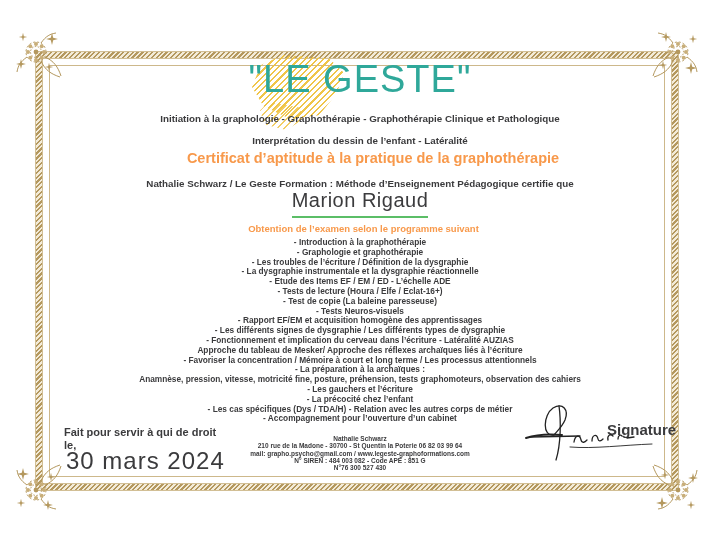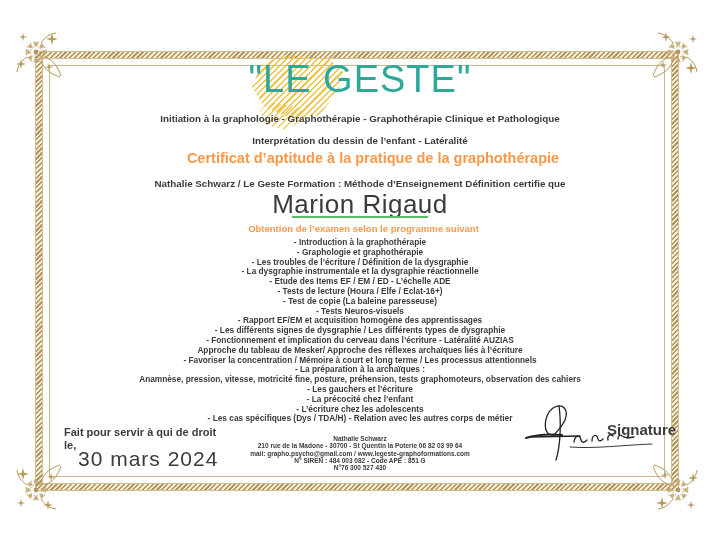--- a/index.html
+++ b/index.html
@@ -32,32 +32,32 @@
          font-size:8.5px;letter-spacing:3.2px;color:#2fa89a;font-weight:700;}
 
   
   .hdr{position:absolute;left:0;right:0;text-align:center;font-weight:700;font-size:9.8px;}
   .hdr1{top:113px;} .hdr2{top:135px;}
   .cert-title{position:absolute;top:150px;left:0;right:0;text-align:center;
          font-size:14.5px;font-weight:700;color:#f8994b;margin-left:26px;}
   .certifier{position:absolute;top:178px;left:0;right:0;text-align:center;
          font-size:9.8px;font-weight:700;}
   .recipient{position:absolute;top:189px;left:0;right:0;text-align:center;
-         font-size:26px;font-weight:400;letter-spacing:.5px;}
+         font-size:20px;font-weight:400;letter-spacing:.5px;}
   .underline{position:absolute;top:216px;left:50%;transform:translateX(-50%);
          width:136px;height:2px;background:#5bbe67;}
   .program-heading{position:absolute;top:223px;left:0;right:0;text-align:center;
          font-size:9.5px;font-weight:700;color:#f8994b;margin-left:7px;}
   .program-list{position:absolute;top:238px;left:0;right:0;text-align:center;
          font-size:8.3px;font-weight:700;line-height:9.8px;}
 
   
   .issue-block{position:absolute;left:64px;top:426px;width:170px;
          font-size:11px;font-weight:700;line-height:13px;}
-  .issue-date{position:absolute;left:78px;top:447px;font-size:21px;
+  .issue-date{position:absolute;left:66px;top:447px;font-size:24px;
          font-weight:400;letter-spacing:1px;}
   .footer{position:absolute;left:0;right:0;top:435px;text-align:center;
          font-size:6.5px;font-weight:700;line-height:7.3px;}
   .signature-label{position:absolute;left:607px;top:421px;font-size:15px;font-weight:700;}
   .signature-svg{position:absolute;left:522px;top:400px;}
 </style>
 </head>
 <body>
 
 <div class="page">
@@ -105,21 +105,21 @@
       <use href="#orn"></use>
     </svg>
 
   <div class="brush"></div>
   <div class="brush2"></div>
   <div class="logo-title">"LE GESTE"</div>
 
   <div class="hdr hdr1">Initiation à la graphologie - Graphothérapie - Graphothérapie Clinique et Pathologique</div>
   <div class="hdr hdr2">Interprétation du dessin de l’enfant - Latéralité</div>
   <div class="cert-title">Certificat d’aptitude à la pratique de la graphothérapie</div>
-  <div class="certifier">Nathalie Schwarz / Le Geste Formation : Méthode d’Enseignement Définition certifie que</div>
+  <div class="certifier">Nathalie Schwarz / Le Geste Formation : Méthode d’Enseignement Pédagogique certifie que</div>
   <div class="recipient">Marion Rigaud</div>
   <div class="underline"></div>
   <div class="program-heading">Obtention de l’examen selon le programme suivant</div>
 
   <div class="program-list">
       <div>- Introduction à la graphothérapie</div>
       <div>- Graphologie et graphothérapie</div>
       <div>- Les troubles de l’écriture / Définition de la dysgraphie</div>
       <div>- La dysgraphie instrumentale et la dysgraphie réactionnelle</div>
       <div>- Etude des Items EF / EM / ED - L’échelle ADE</div>
@@ -128,22 +128,22 @@
       <div>- Tests Neuros-visuels</div>
       <div>- Rapport EF/EM et acquisition homogène des apprentissages</div>
       <div>- Les différents signes de dysgraphie / Les différents types de dysgraphie</div>
       <div>- Fonctionnement et implication du cerveau dans l’écriture - Latéralité AUZIAS</div>
       <div>Approche du tableau de Mesker/ Approche des réflexes archaïques liés à l’écriture</div>
       <div>- Favoriser la concentration / Mémoire à court et long terme / Les processus attentionnels</div>
       <div>- La préparation à la archaïques :</div>
       <div>Anamnèse, pression, vitesse, motricité fine, posture, préhension, tests graphomoteurs, observation des cahiers</div>
       <div>- Les gauchers et l’écriture</div>
       <div>- La précocité chez l’enfant</div>
-      <div>- L’écriture chez les adolescents</div>
       <div>- Les cas spécifiques (Dys / TDA/H) - Relation avec les autres corps de métier</div>
+      <div>- Accompagnement pour l’ouverture d’un cabinet</div>
     </div>
 
   <div class="issue-block">
       <div>Fait pour servir à qui de droit</div>
       <div>le,</div>
     </div>
   <div class="issue-date">30 mars 2024</div>
 
   <div class="footer">
       <div>Nathalie Schwarz</div>

